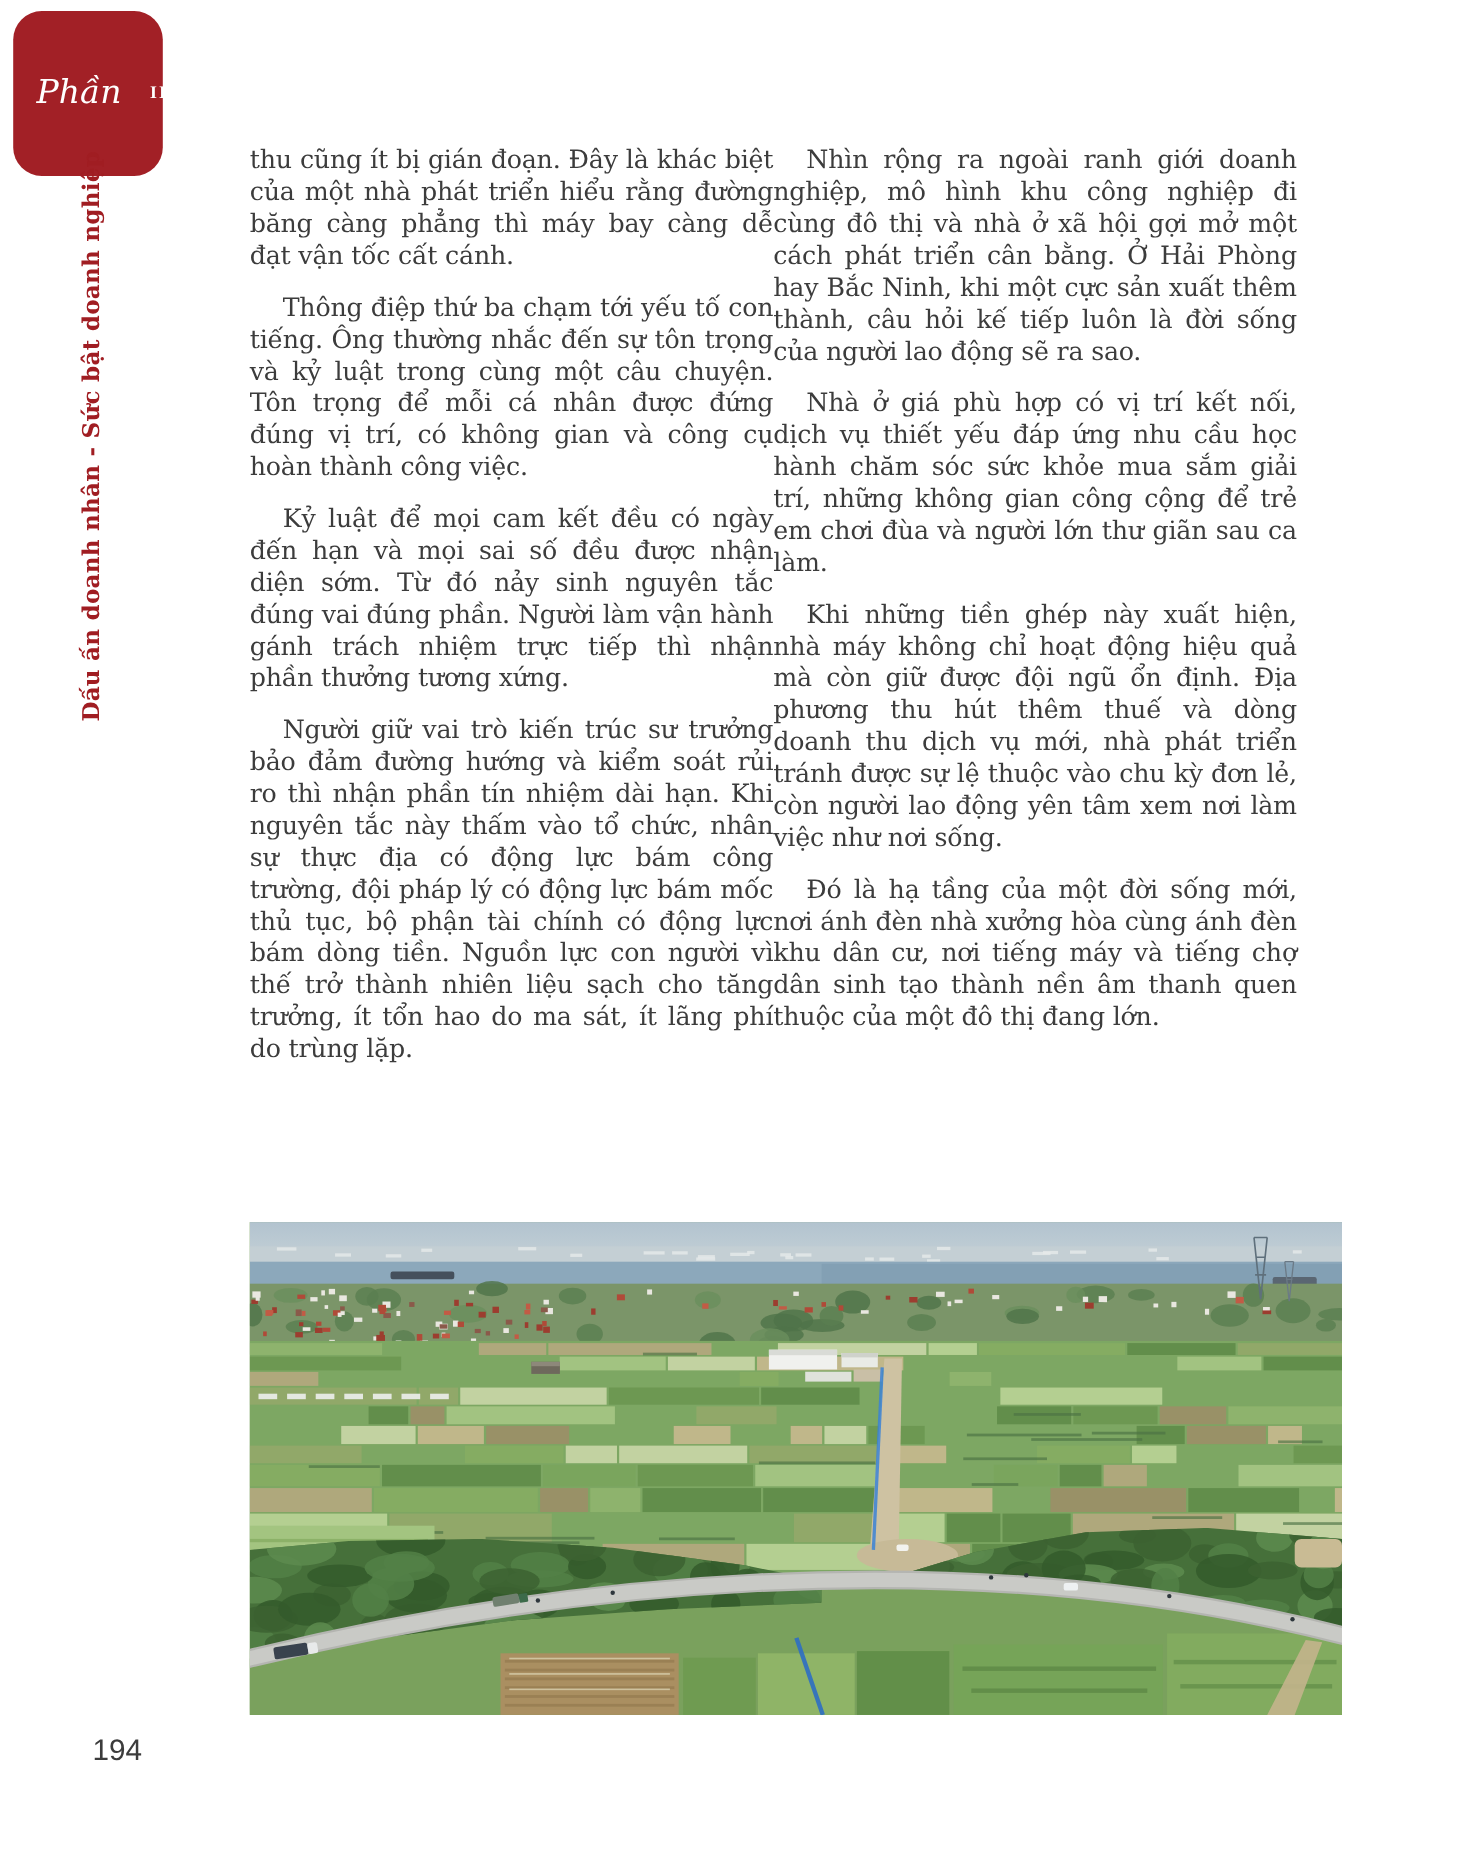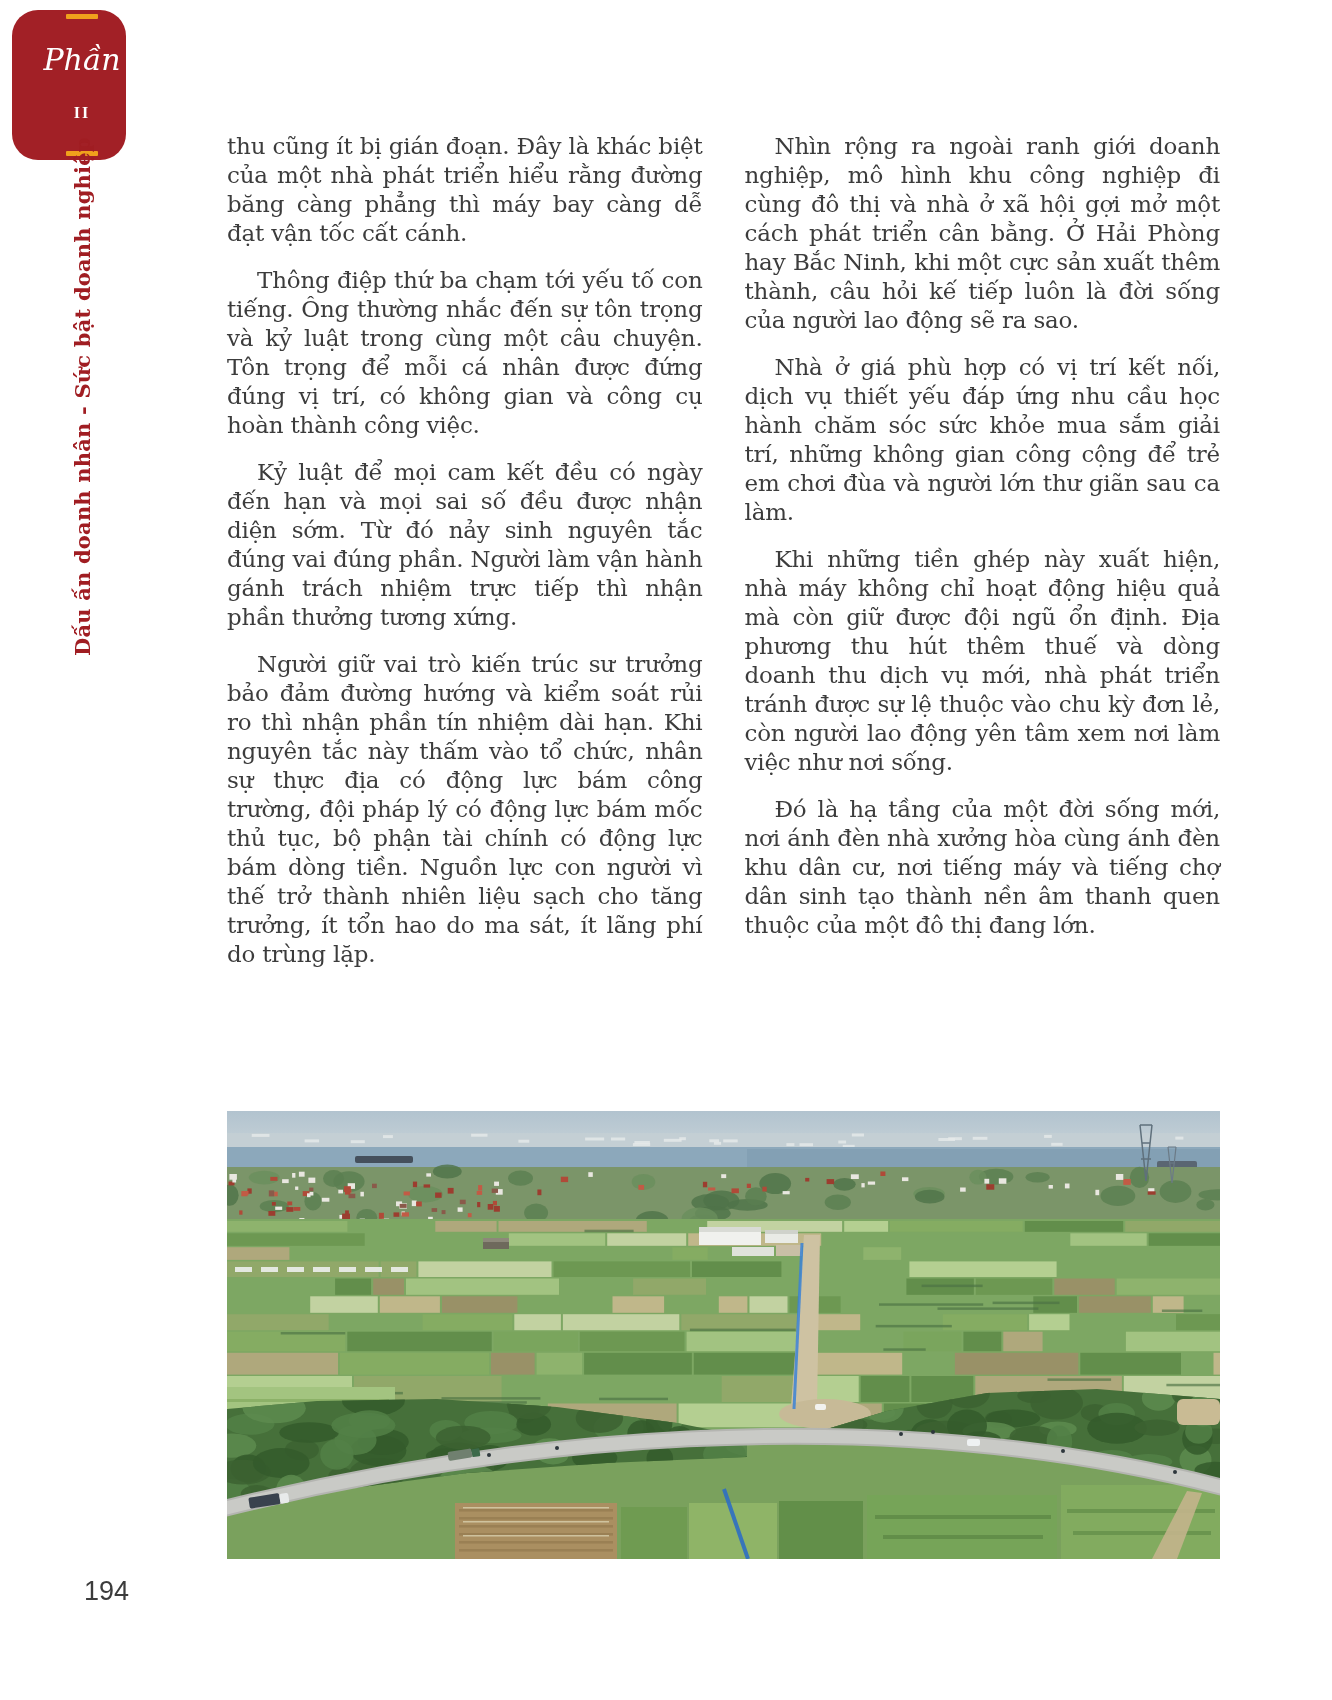--- a/index.html
+++ b/index.html
@@ -2,23 +2,23 @@
 <html><head>
 <meta charset="utf-8">
 <style>
   html,body{margin:0;padding:0;background:#e8e8e8;}
   .page{
     position:relative;width:1332px;height:1700px;background:#ffffff;
     font-family:"DejaVu Serif", serif;overflow:hidden;margin:0 auto;
   }
   
   .part-tab{
-    position:absolute;left:12px;top:10px;width:114px;height:150px;
+    position:absolute;left:12px;top:10px;width:136px;height:150px;
     background:#A22026;border-radius:26px;
-    display:flex;flex-direction:column;align-items:center;justify-content:center;
+    display:flex;flex-direction:row;align-items:center;justify-content:center;
     gap:26px;padding-left:26px;box-sizing:border-box;
   }
   .gold-rule{width:32px;height:5px;background:#F0A11C;border-radius:1px;}
   .tab-script{
     color:#ffffff;font-style:italic;font-size:30px;line-height:30px;
     font-family:"DejaVu Serif", serif;
   }
   .tab-numeral{
     color:#ffffff;font-weight:bold;font-size:16px;line-height:24px;
     letter-spacing:2px;font-family:"Liberation Serif","DejaVu Serif",serif;
@@ -26,21 +26,21 @@
   
   .sidebar-title{
     position:absolute;left:70px;top:656px;width:486px;height:30px;
     transform:rotate(-90deg);transform-origin:0 0;
     color:#A01D22;font-weight:bold;font-size:21px;white-space:nowrap;
     font-family:"DejaVu Serif", serif;letter-spacing:0.2px;
   }
   
   .columns{
     position:absolute;left:227px;top:132px;width:993px;
-    display:flex;gap:42px;
+    display:flex;
   }
   .col{
     width:476px;text-align:justify;font-size:23px;line-height:29px;
     color:#3C3C3C;letter-spacing:-0.2px;
   }
   .col p{margin:0 0 18px 0;text-indent:30px;}
   .col p.cont{text-indent:0;}
   
   .photo{
     position:absolute;left:227px;top:1111px;width:993px;height:448px;

